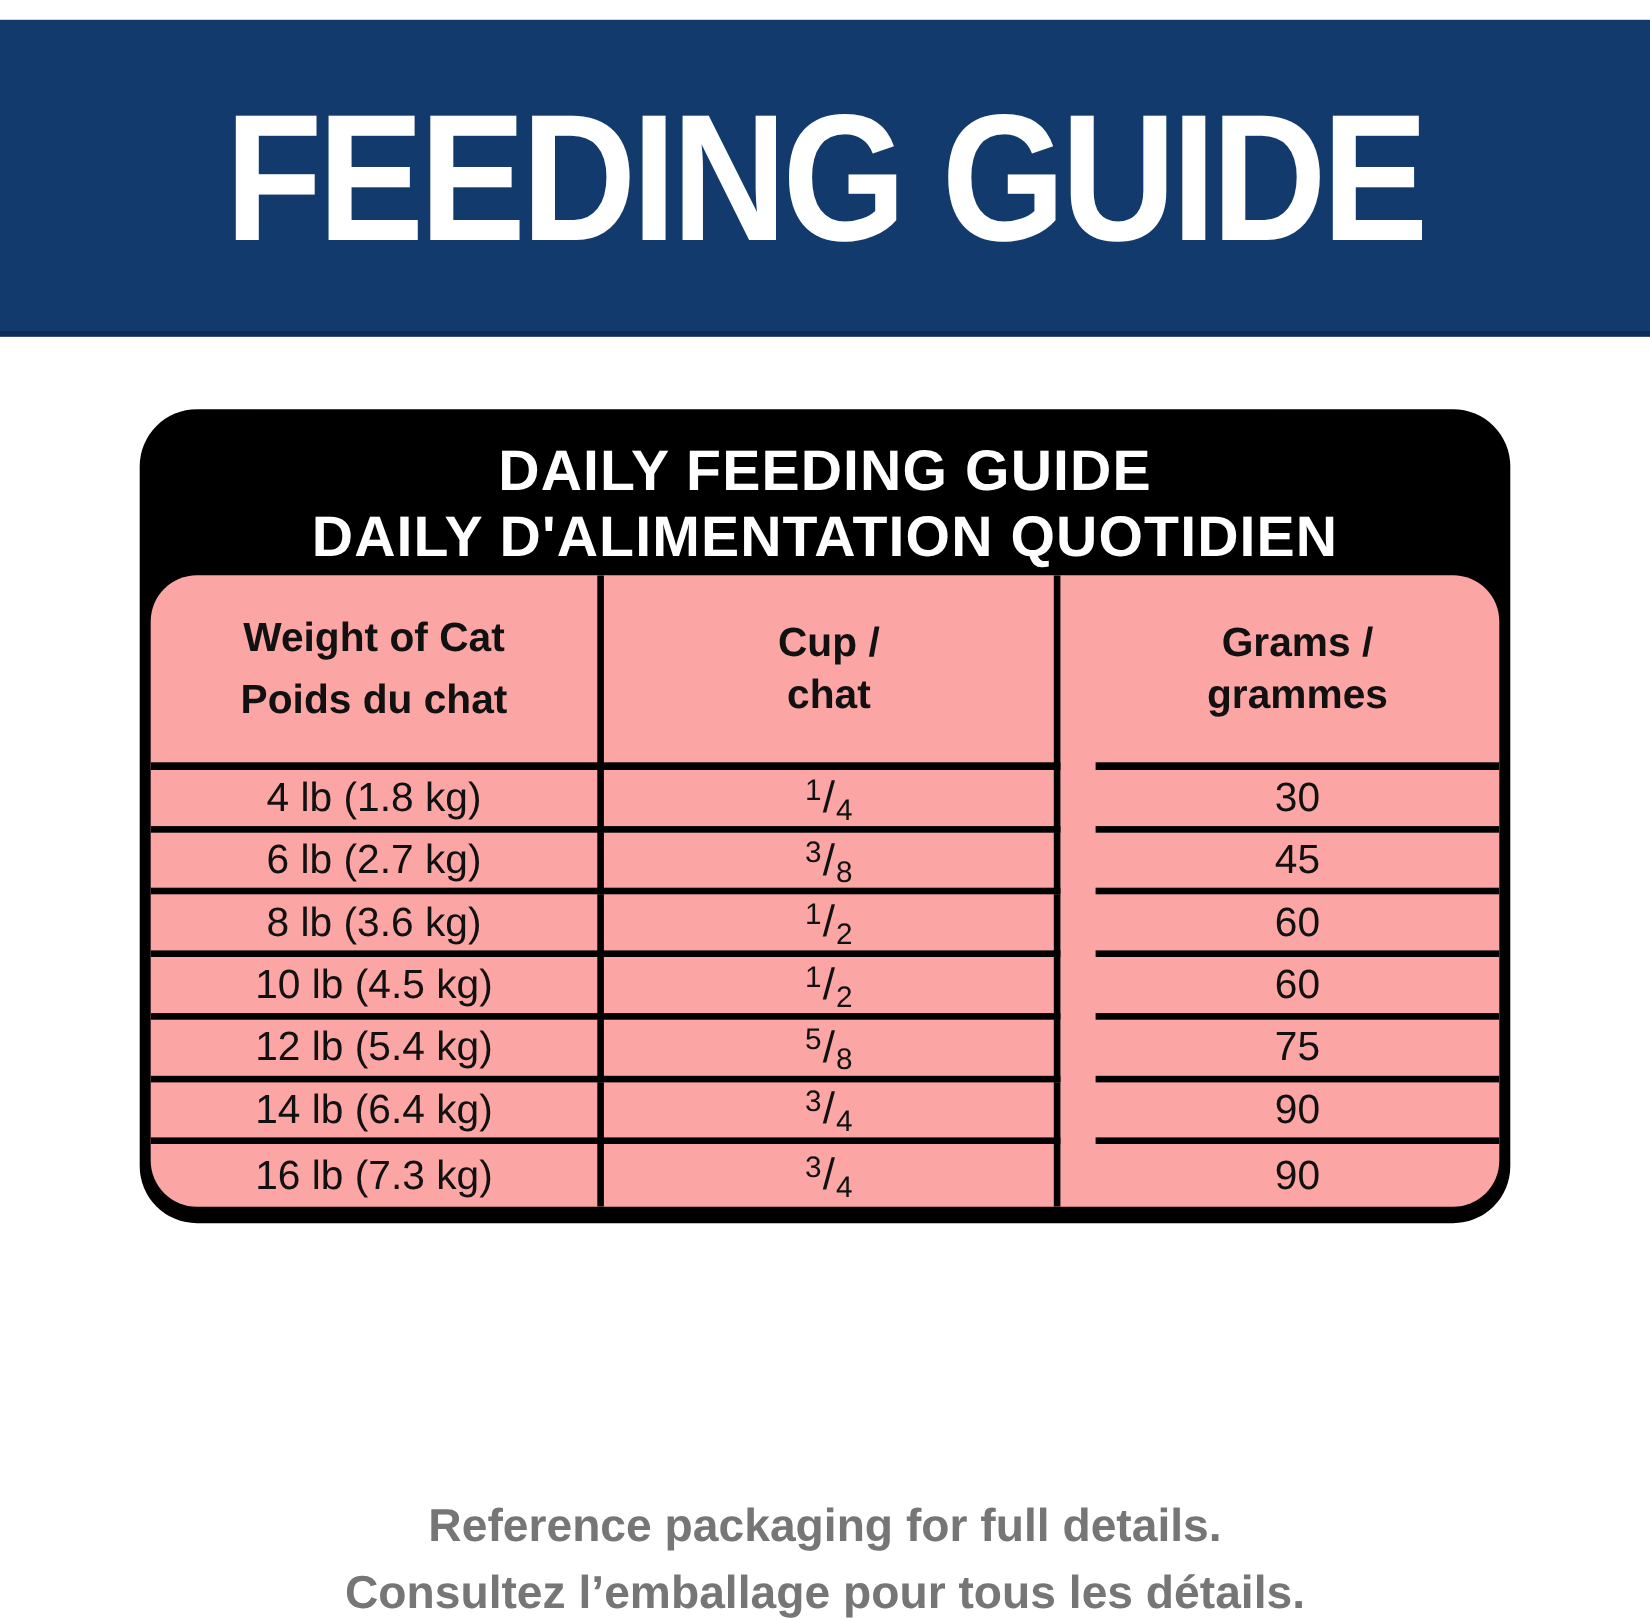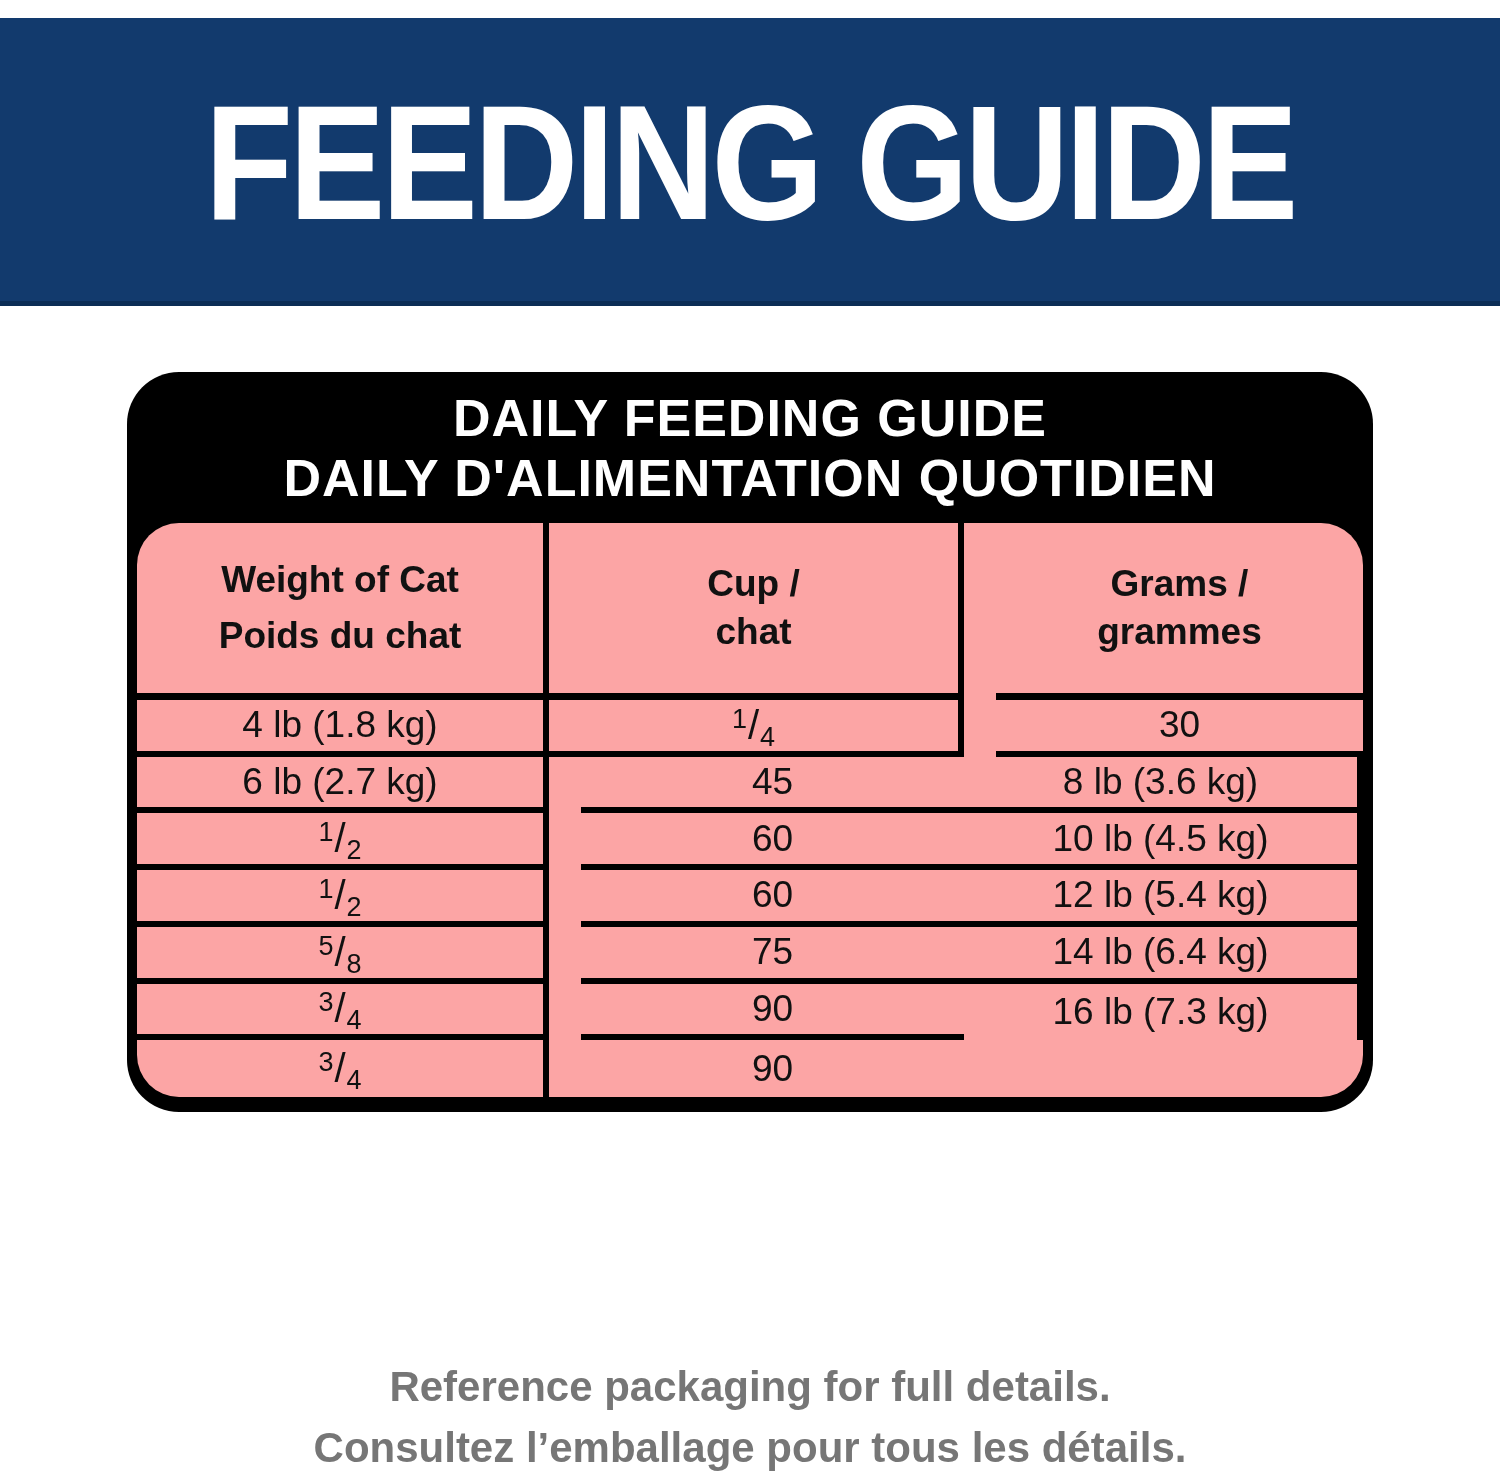--- a/index.html
+++ b/index.html
@@ -44,21 +44,21 @@
   
   .card {
     position: absolute;
     left: 127px; top: 372px;
     width: 1246px; height: 740px;
     background: var(--card-black);
     border-radius: 52px;
   }
   .card-title {
     position: absolute;
-    left: 0; top: 16px;
+    left: 0; top: 26px;
     width: 100%;
     text-align: center;
     color: #ffffff;
     font-weight: bold;
   }
   .card-title-line {
     font-size: 52px;
     line-height: 60px;
     letter-spacing: 1px;
     white-space: nowrap;
@@ -143,20 +143,23 @@
       <span class="hl">grammes</span>
     </div>
 
     <div class="cell data">4 lb (1.8 kg)</div>
     <div class="cell data">
       <span class="frac"><span class="fnum">1</span><span class="fsep">/</span><span class="fden">4</span></span>
     </div>
     <div class="cell data col-last">30</div>
 
     <div class="cell data">6 lb (2.7 kg)</div>
+    <div class="cell data">
+      <span class="frac"><span class="fnum">3</span><span class="fsep">/</span><span class="fden">8</span></span>
+    </div>
     <div class="cell data col-last">45</div>
 
     <div class="cell data">8 lb (3.6 kg)</div>
     <div class="cell data">
       <span class="frac"><span class="fnum">1</span><span class="fsep">/</span><span class="fden">2</span></span>
     </div>
     <div class="cell data col-last">60</div>
 
     <div class="cell data">10 lb (4.5 kg)</div>
     <div class="cell data">

